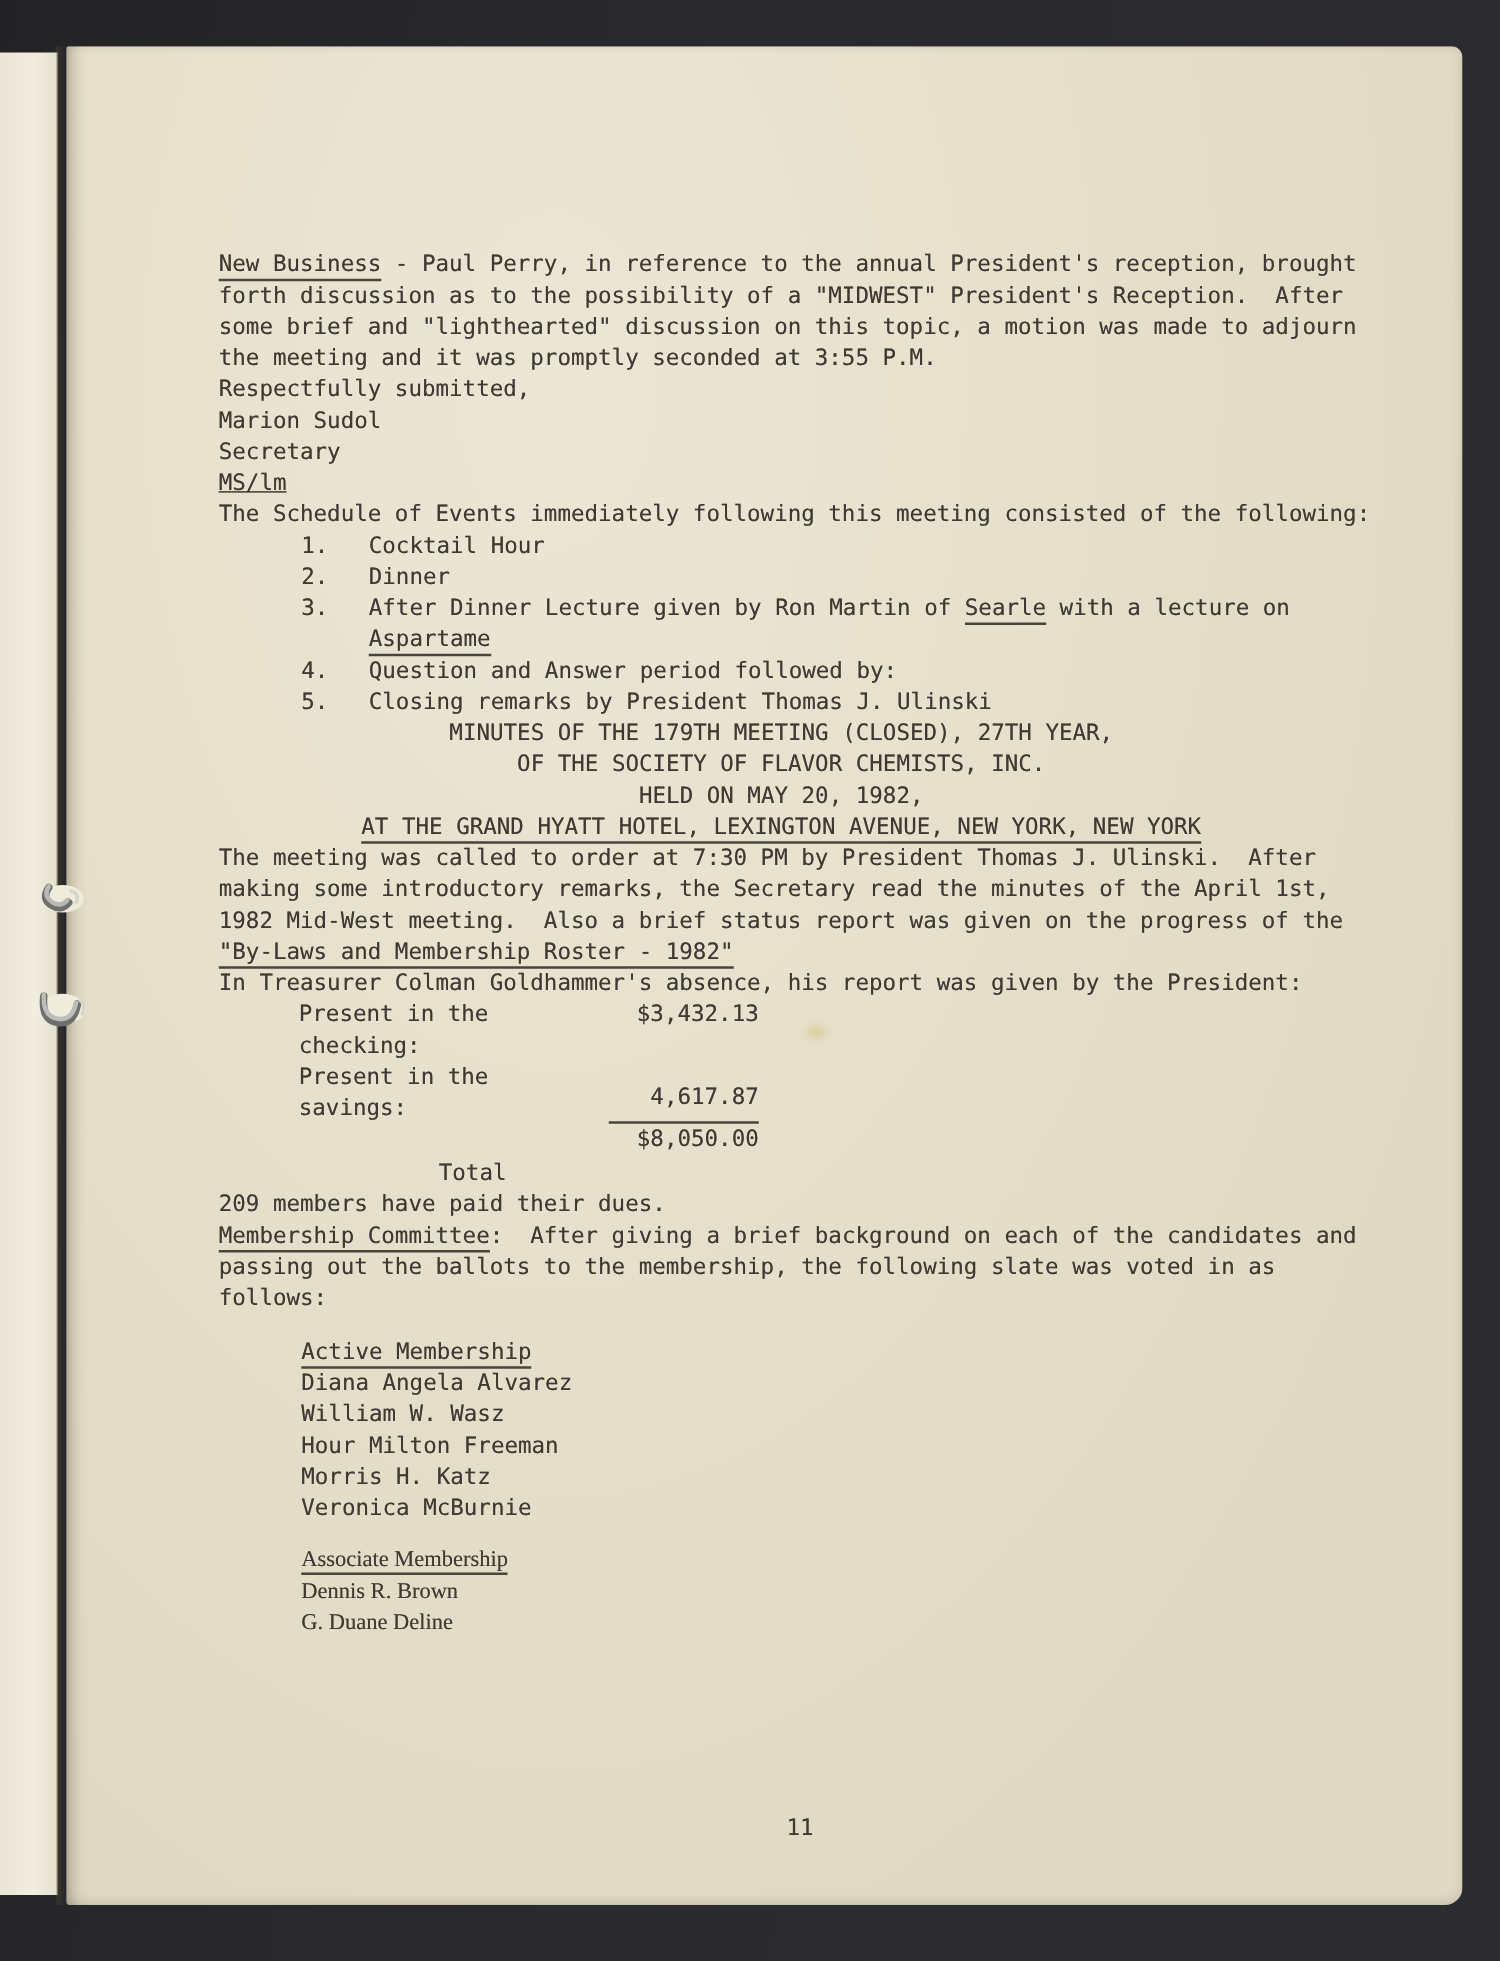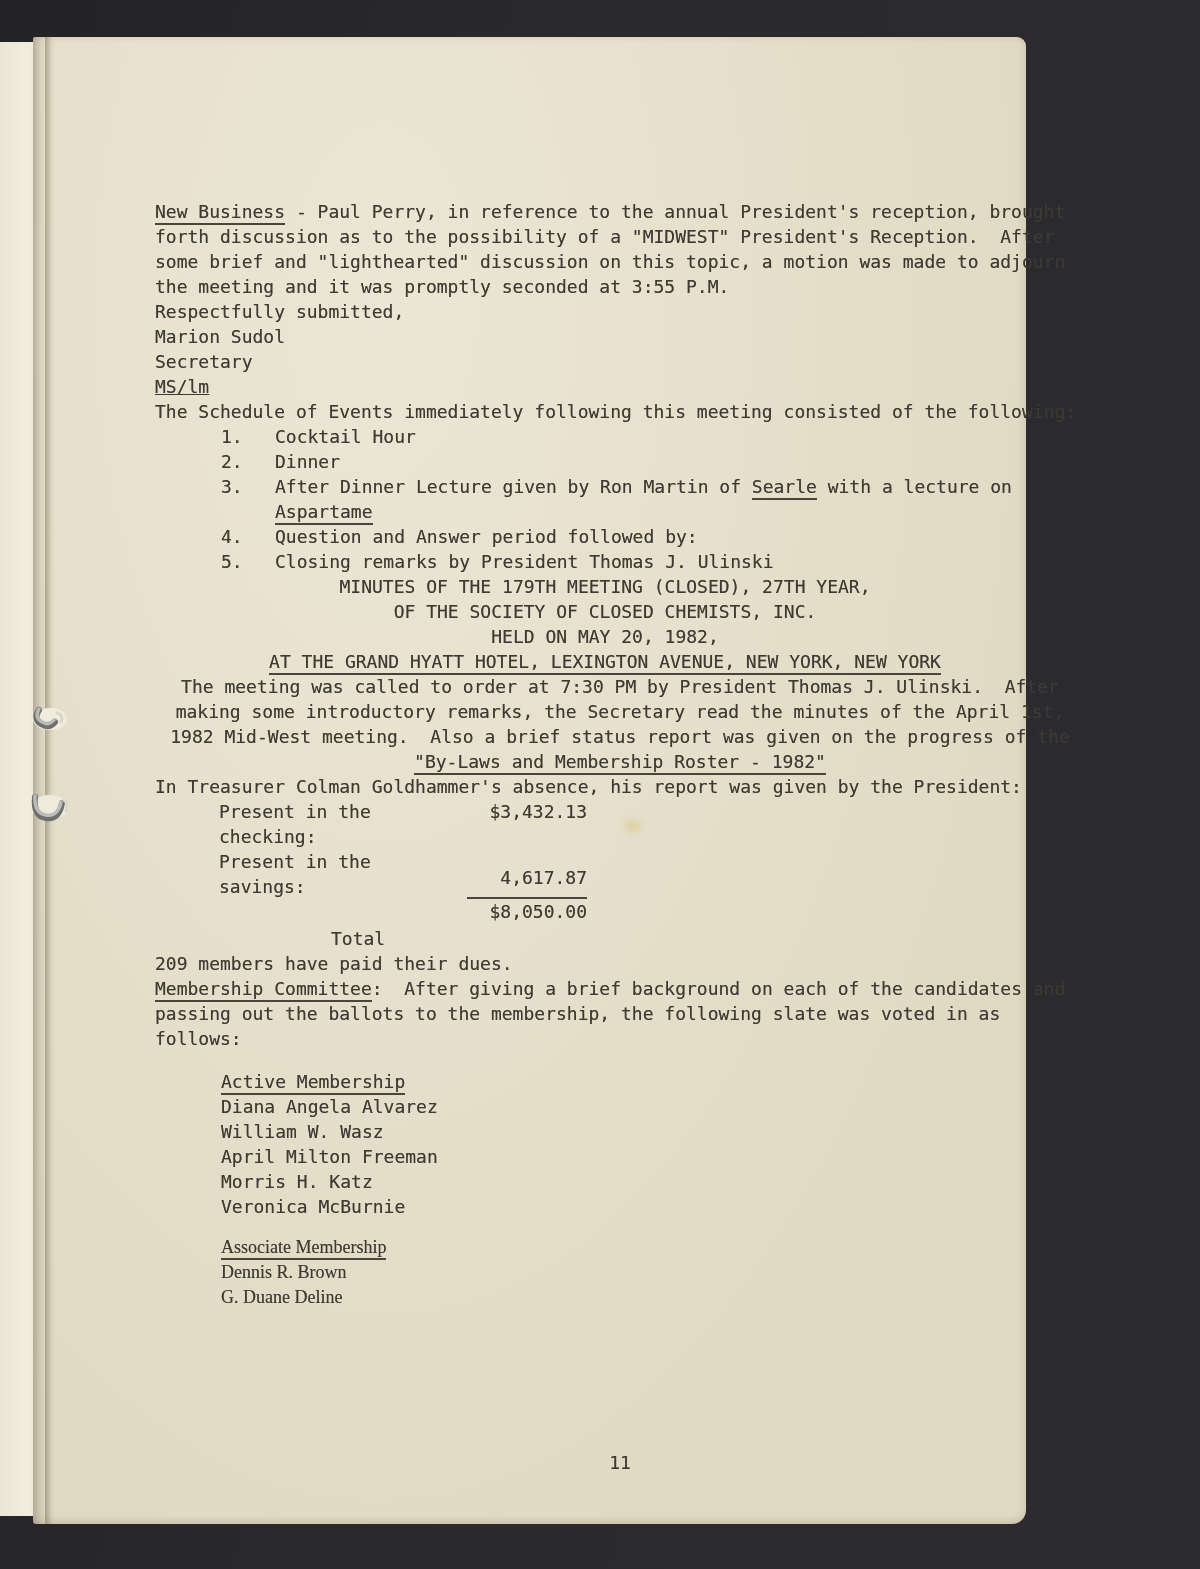--- a/index.html
+++ b/index.html
@@ -22,23 +22,23 @@
     position: absolute;
     left: 0;
     top: 42px;
     width: 46px;
     height: 1474px;
     background: linear-gradient(to right, #e9e6d6, #f1eee0 60%, #e3dfcc 100%);
   }
   
   .page {
     position: absolute;
-    left: 33px;
+    left: 53px;
     top: 37px;
-    width: 993px;
+    width: 1117px;
     height: 1487px;
     background: #e6dfc9;
     background-image: radial-gradient(ellipse at 35% 18%, rgba(255,255,255,0.22), rgba(120,110,80,0.05) 75%);
     border-radius: 2px 9px 14px 3px;
     box-shadow: inset 10px 0 14px -8px rgba(70,60,40,0.45), inset -2px -3px 8px rgba(60,50,30,0.10);
   }
   
   .crease {
     position: absolute;
     left: 45px;
@@ -76,21 +76,21 @@
     padding-bottom: 1px;
   }
   .closing { margin-top: 14px; margin-left: 373px; }
   .initials { margin-top: 14px; text-decoration: underline; }
   .sched-intro { margin-top: 20px; white-space: pre-wrap; }
   .list { margin-top: 16px; }
   .li { display: flex; padding-left: 66px; }
   .li .num { width: 44px; flex: none; }
   .li .li-text { white-space: pre-wrap; margin-left: 10px; }
   .minutes-head { margin-top: 38px; width: 900px; text-align: center; }
-  .opening { margin-top: 16px; text-align: center; }
+  .opening { margin-top: 16px; }
   .t-intro { margin-top: 16px; white-space: pre-wrap; }
   .t-table { margin-top: 22px; }
   .t-row { display: flex; padding-left: 64px; }
   .t-label { width: 248px; flex: none; }
   .t-label.total { padding-left: 112px; box-sizing: border-box; margin-top: 27px; }
   .t-amount { display: block; width: 120px; flex: none; text-align: right; }
   .t-amount.sum-line { border-bottom: 2px solid #4a453c; margin-top: 16px; }
   .dues { margin-top: 18px; white-space: pre-wrap; }
   .memb-para { margin-top: 16px; }
   .names { padding-left: 66px; }
@@ -153,21 +153,21 @@
           <span class="li-text">Question and Answer period followed by:</span>
         </div>
         <div class="li">
           <span class="num">5.</span>
           <span class="li-text">Closing remarks by President Thomas J. Ulinski</span>
         </div>
       </div>
 
       <div class="minutes-head">
         <div>MINUTES OF THE 179TH MEETING (CLOSED), 27TH YEAR,</div>
-        <div>OF THE SOCIETY OF CLOSED CHEMISTS, INC.</div>
+        <div>OF THE SOCIETY OF FLAVOR CHEMISTS, INC.</div>
         <div>HELD ON MAY 20, 1982,</div>
         <div><span class="u">AT THE GRAND HYATT HOTEL, LEXINGTON AVENUE, NEW YORK, NEW YORK</span></div>
       </div>
 
       <p class="para opening"><span>The meeting was called to order at 7:30 PM by President Thomas J. Ulinski.  After
 making some introductory remarks, the Secretary read the minutes of the April 1st,
 1982 Mid-West meeting.  Also a brief status report was given on the progress of the
 </span><span class="u">"By-Laws and Membership Roster - 1982"</span></p>
 
       <p class="t-intro">In Treasurer Colman Goldhammer's absence, his report was given by the President:</p>
@@ -193,21 +193,21 @@
 passing out the ballots to the membership, the following slate was voted in as
 follows:</span></p>
 
       <div class="names active-block">
         <div><span class="u">Active Membership</span></div>
         <div class="name-row">
           <span class="name-c1">Diana Angela Alvarez</span>
           <span class="name-c2">William W. Wasz</span>
         </div>
         <div class="name-row">
-          <span class="name-c1">April Milton Freeman</span>
+          <span class="name-c1">Hour Milton Freeman</span>
           <span class="name-c2">Morris H. Katz</span>
         </div>
         <div class="name-row">
           <span class="name-c1">Veronica McBurnie</span>
           <span class="name-c2"></span>
         </div>
       </div>
 
       <div class="names assoc-block">
         <div><span class="u">Associate Membership</span></div>

